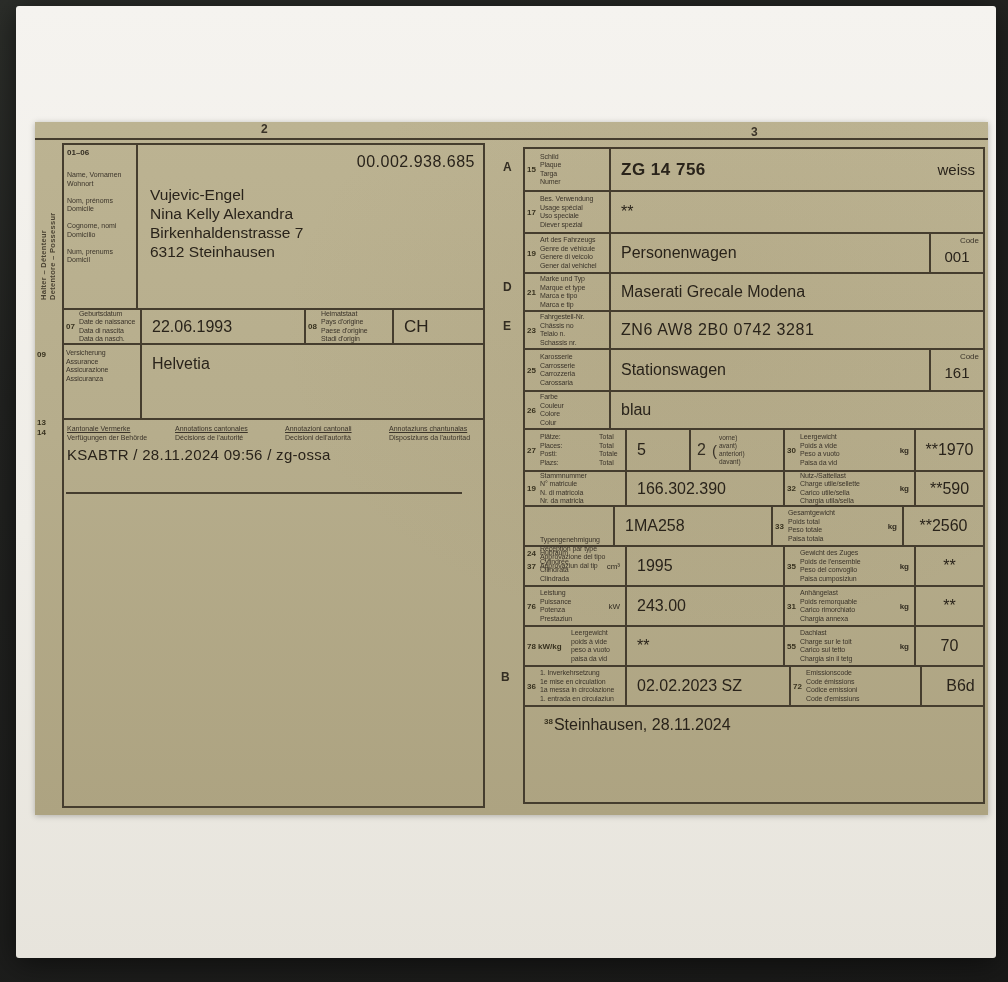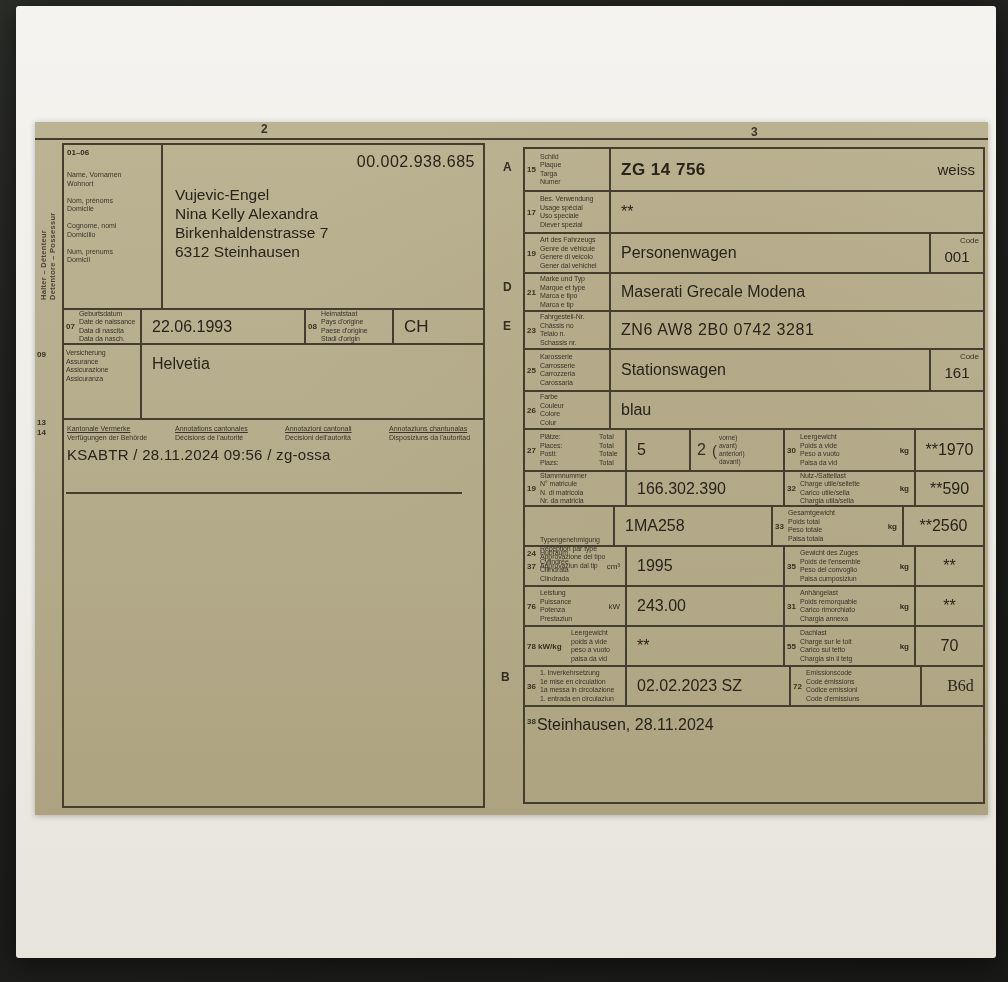--- a/index.html
+++ b/index.html
@@ -38,40 +38,40 @@
   .fnum-wide{font-size:8px;font-weight:bold;width:44px;flex:none;align-self:center;color:#38321f;}
   .flbl{flex:1;font-size:7px;line-height:8.5px;color:#3b342a;letter-spacing:-.1px;align-self:center;}
   .funit{font-size:8px;font-weight:bold;align-self:center;padding:0 3px;flex:none;}
   .vc{box-sizing:border-box;position:relative;font-size:16px;color:#29231a;display:flex;align-items:center;padding-left:10px;}
   .div-l{border-left:2px solid #453d2e;}
   .val-strong{font-weight:bold;font-size:17px;letter-spacing:.5px;}
   .code-cell{width:54px;flex:none;box-sizing:border-box;position:relative;font-size:15px;color:#29231a;}
   .code-lbl{position:absolute;top:2px;right:4px;font-size:8px;color:#3b342a;}
   .code-val{position:absolute;left:0;right:0;top:14px;text-align:center;font-size:15px;}
   
-  .h-label{width:99px;border-right:2px solid #453d2e;box-sizing:border-box;padding:3px 2px 0 3px;flex:none;}
+  .h-label{width:74px;border-right:2px solid #453d2e;box-sizing:border-box;padding:3px 2px 0 3px;flex:none;}
   .range{font-size:8px;font-weight:bold;margin-bottom:14px;}
   .small-label{font-size:7px;line-height:8.5px;color:#3b342a;}
   .h-value{flex:1;position:relative;}
   .doc-number{position:absolute;top:8px;right:8px;font-size:16px;letter-spacing:.5px;color:#29231a;}
   .holder-name{position:absolute;top:40px;left:12px;font-size:15.5px;line-height:19px;color:#29231a;}
   .annotations{flex:1;position:relative;border-radius:21px;}
   .ann-col{position:absolute;top:4px;font-size:7px;line-height:9px;color:#3b342a;}
   .ann-title{text-decoration:underline;}
   .ann-entry{position:absolute;left:3px;top:26px;font-size:15px;color:#29231a;letter-spacing:.3px;}
   .ann-rule{position:absolute;left:2px;top:72px;width:396px;height:2px;background:#453d2e;}
   .side-num{position:absolute;font-size:8px;font-weight:bold;color:#38321f;}
   .vtext{position:absolute;font-size:7.5px;font-weight:bold;color:#4a4232;transform:rotate(-90deg);transform-origin:left top;white-space:nowrap;letter-spacing:.3px;}
   .marker-letter{position:absolute;font-size:12px;font-weight:bold;color:#332d22;}
   
   .seat-lbl2{width:24px;flex:none;font-size:7px;line-height:8.5px;text-align:left;align-self:center;color:#3b342a;}
   .front-cell{display:flex;align-items:center;padding-left:6px;}
   .paren{font-size:15px;margin:0 2px 0 6px;color:#3b342a;}
   .front-lines{font-size:6.5px;line-height:8px;color:#3b342a;}
-  .issue-num{font-size:8px;font-weight:bold;align-self:flex-start;padding:10px 1px 0 2px;color:#38321f;}
+  .issue-num{font-size:8px;font-weight:bold;align-self:flex-start;padding:10px 1px 0 19px;color:#38321f;}
   .issue-text{font-size:16px;color:#29231a;align-self:center;}
 </style>
 </head>
 <body>
 
 <div class="paper"></div>
 
 <div class="doc">
   <div class="fold-num" style="left:226px;top:0px;">2</div>
   <div class="fold-num" style="left:716px;top:3px;">3</div>
@@ -395,21 +395,21 @@
 1. entrada en circulaziun</span>
       </div>
       <div class="vc div-l" style="width:158px;">02.02.2023 SZ</div>
       <div class="lc div-l" style="width:131px;margin-left:6px;">
         <span class="fnum">72</span>
         <span class="flbl pre">Emissionscode
 Code émissions
 Codice emissioni
 Code d'emissiuns</span>
       </div>
-      <div class="vc div-l" style="flex:1;justify-content:center;padding-left:16px;font-family:Liberation Serif, serif;">B6d</div>
+      <div class="vc div-l" style="flex:1;justify-content:center;padding-left:16px;">B6d</div>
     </div>
 
     <div class="vrow" style="height:35px;">
       <span class="issue-num">38</span>
       <span class="issue-text">Steinhausen, 28.11.2024</span>
     </div>
 
 
   </div>
 </div>

